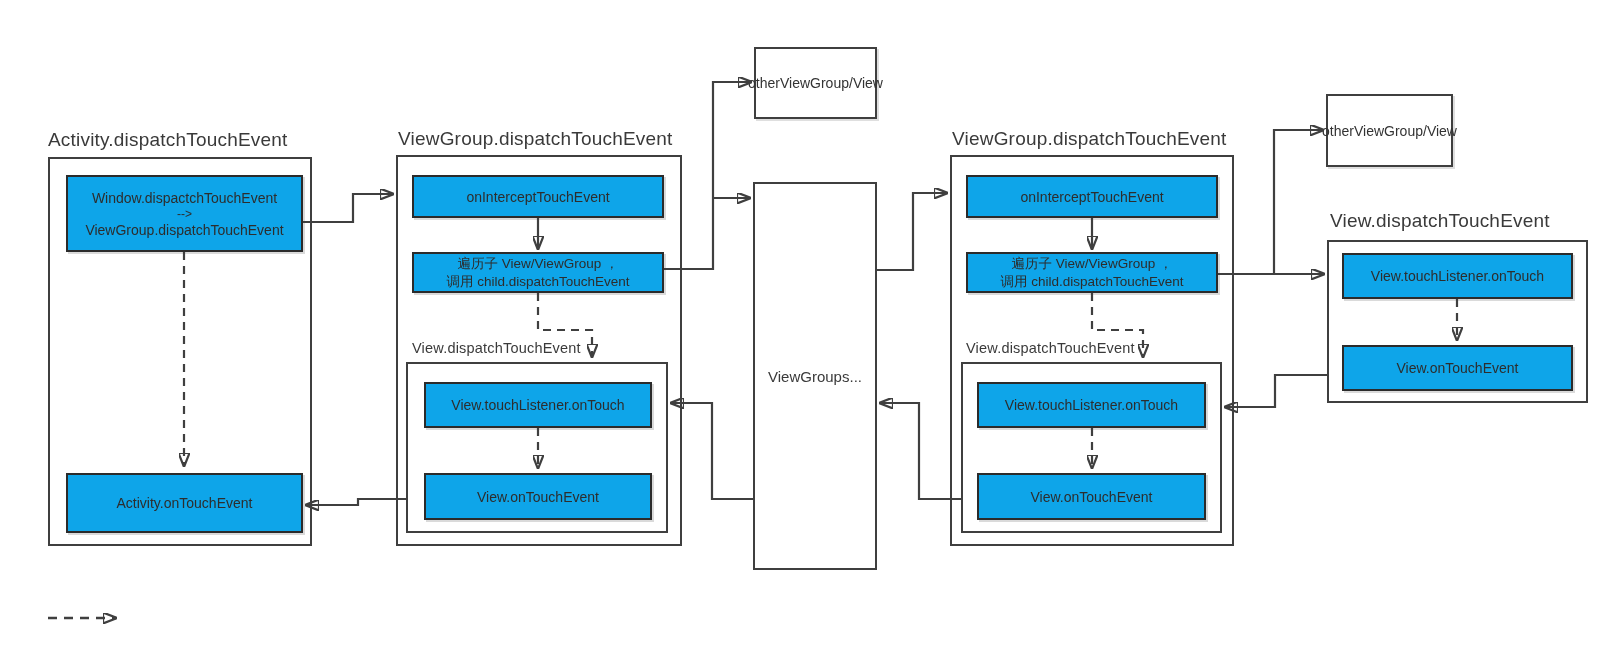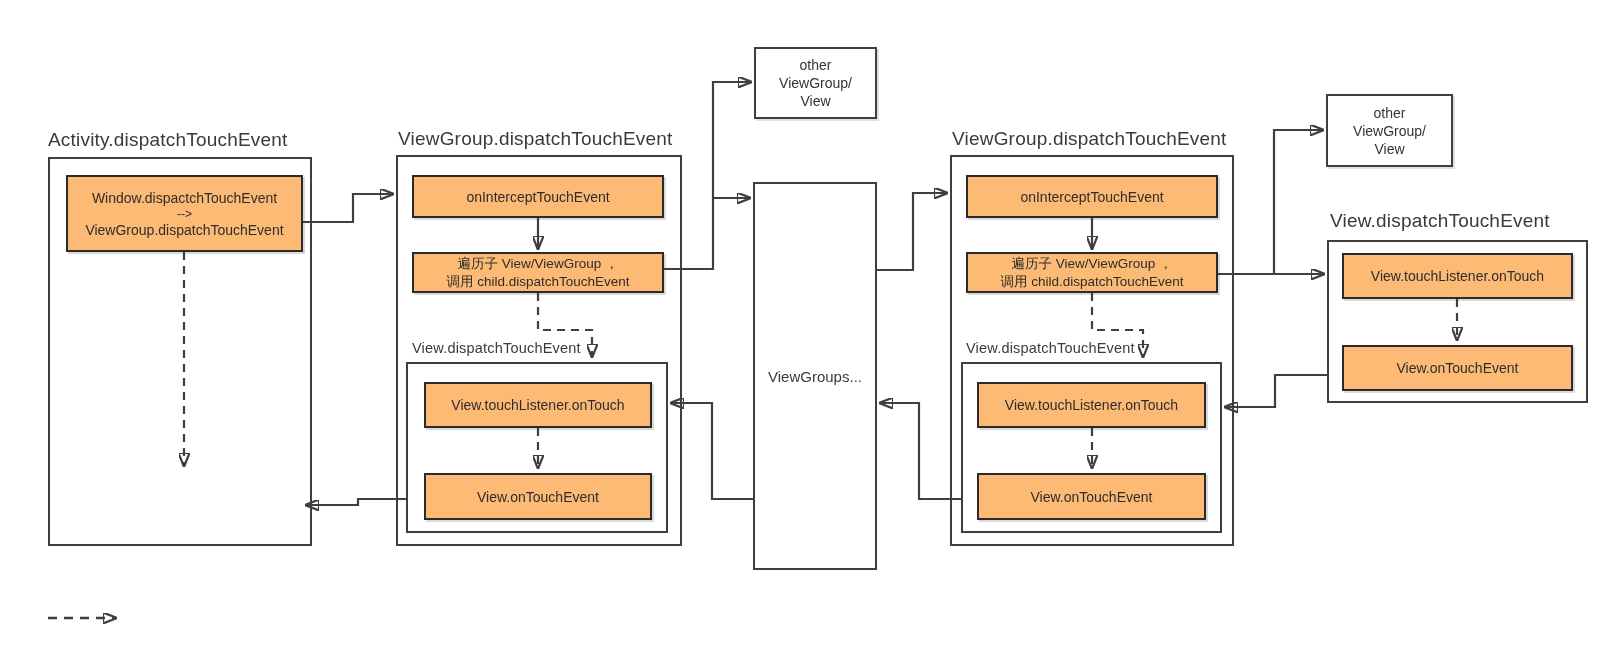--- a/index.html
+++ b/index.html
@@ -7,29 +7,29 @@
     position:relative;width:1619px;height:668px;background:#ffffff;
     font-family:"Liberation Sans","DejaVu Sans",sans-serif;overflow:hidden;
   }
   .section-title{
     position:absolute;font-size:19px;color:#3a3a3a;white-space:nowrap;letter-spacing:.2px;
   }
   .container{
     position:absolute;border:2px solid #3f3f3f;background:#ffffff;box-sizing:border-box;
   }
   .node{
-    position:absolute;background:#fdba74;border:2px solid #2b2b2b;box-sizing:border-box;
+    position:absolute;background:#0ea5e9;border:2px solid #2b2b2b;box-sizing:border-box;
     display:flex;flex-direction:column;align-items:center;justify-content:center;
     text-align:center;color:#2d2d2d;font-size:14px;line-height:18px;
     box-shadow:2px 2px 0 rgba(150,150,150,.35);
   }
   .node .small{font-size:12px;line-height:14px;}
   .free-box{
     position:absolute;background:#ffffff;border:2px solid #3f3f3f;box-sizing:border-box;
-    display:flex;flex-direction:column;align-items:center;justify-content:center;
+    display:flex;flex-direction:row;align-items:center;justify-content:center;
     text-align:center;color:#333;font-size:14px;line-height:18px;
     box-shadow:2px 2px 0 rgba(150,150,150,.3);
   }
   .vgs-label{
     position:absolute;display:flex;align-items:center;justify-content:center;
     color:#3a3a3a;font-size:15px;margin-top:24px;
   }
   #connectors{position:absolute;left:0;top:0;pointer-events:none;}
   #connectors path{fill:none;stroke:#3f3f3f;stroke-width:2.2;}
   #connectors path.dash{stroke-dasharray:8 6;}
@@ -42,20 +42,23 @@
 <body>
 
 <div id="canvas">
 
   <div class="section-title" style="left:48px;top:129px">Activity.dispatchTouchEvent</div>
   <div class="container" style="left:48px;top:157px;width:264px;height:389px"></div>
   <div class="node" style="left:66px;top:175px;width:237px;height:77px">
     <span>Window.dispactchTouchEvent</span>
     <span class="small">--&gt;</span>
     <span>ViewGroup.dispatchTouchEvent</span>
+  </div>
+  <div class="node" style="left:66px;top:473px;width:237px;height:60px">
+    <span>Activity.onTouchEvent</span>
   </div>
 
   <div class="section-title" style="left:398px;top:128px">ViewGroup.dispatchTouchEvent</div>
   <div class="container" style="left:396px;top:155px;width:286px;height:391px"></div>
   <div class="node" style="left:412px;top:175px;width:252px;height:43px">
     <span>onInterceptTouchEvent</span>
   </div>
   <div class="node" style="left:412px;top:252px;width:252px;height:41px;font-size:13.5px;line-height:18px">
     <span>遍历子 View/ViewGroup ，</span>
     <span>调用 child.dispatchTouchEvent</span>

